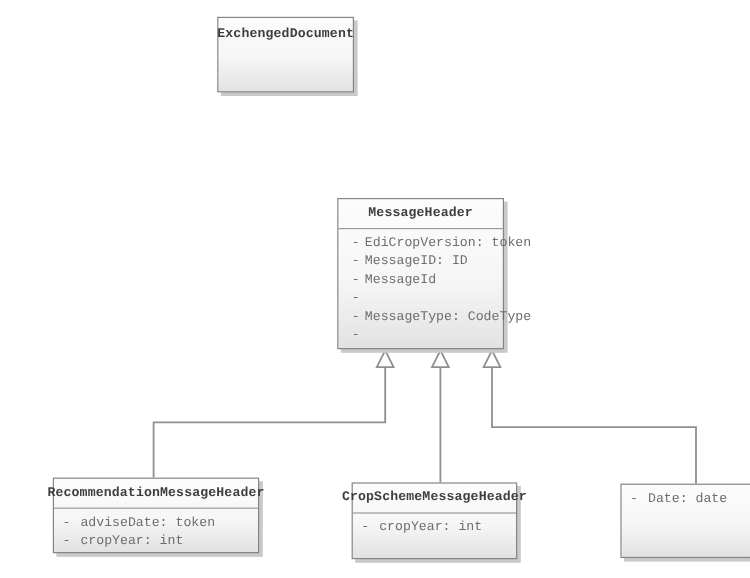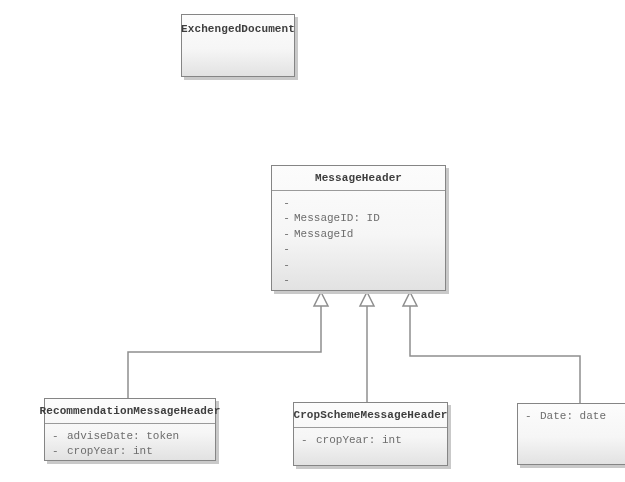--- a/index.html
+++ b/index.html
@@ -69,39 +69,41 @@
     <g>
       <polyline points="547,403 547,356 377,356 377,306"></polyline>
       <polygon points="377,292 384,306 370,306"></polygon>
     </g>
   </svg>
 
   <div class="uml-class" style="left:148px; top:14px; width:114px; height:63px;">
     <div class="uml-title no-sep">ExchengedDocument</div>
   </div>
 
-  <div class="uml-class" style="left:238px; top:165px; width:175px; height:126px;text-align:center;">
+  <div class="uml-class" style="left:248px; top:165px; width:139px; height:126px;text-align:center;">
     <div class="uml-title">MessageHeader</div>
     <div class="uml-attrs">
       <div class="attr">
         <span class="vis">-</span>
+        <span class="attr-text">EdiCropVersion: token</span>
       </div>
       <div class="attr">
         <span class="vis">-</span>
         <span class="attr-text">MessageID: ID</span>
       </div>
       <div class="attr">
         <span class="vis">-</span>
         <span class="attr-text">MessageId</span>
       </div>
       <div class="attr">
         <span class="vis">-</span>
       </div>
       <div class="attr">
         <span class="vis">-</span>
+        <span class="attr-text">MessageType: CodeType</span>
       </div>
       <div class="attr">
         <span class="vis">-</span>
       </div>
     </div>
   </div>
 
   <div class="uml-class" style="left:11px; top:398px; width:172px; height:63px;">
     <div class="uml-title">RecommendationMessageHeader</div>
     <div class="uml-attrs">
@@ -109,21 +111,21 @@
         <span class="vis">-</span>
         <span class="attr-text">adviseDate: token</span>
       </div>
       <div class="attr">
         <span class="vis">-</span>
         <span class="attr-text">cropYear: int</span>
       </div>
     </div>
   </div>
 
-  <div class="uml-class" style="left:260px; top:402px; width:155px; height:64px;">
+  <div class="uml-class" style="left:260px; top:402px; width:138px; height:64px;">
     <div class="uml-title">CropSchemeMessageHeader</div>
     <div class="uml-attrs">
       <div class="attr">
         <span class="vis">-</span>
         <span class="attr-text">cropYear: int</span>
       </div>
     </div>
   </div>
 
   <div class="uml-class" style="left:484px; top:403px; width:138px; height:62px;">

